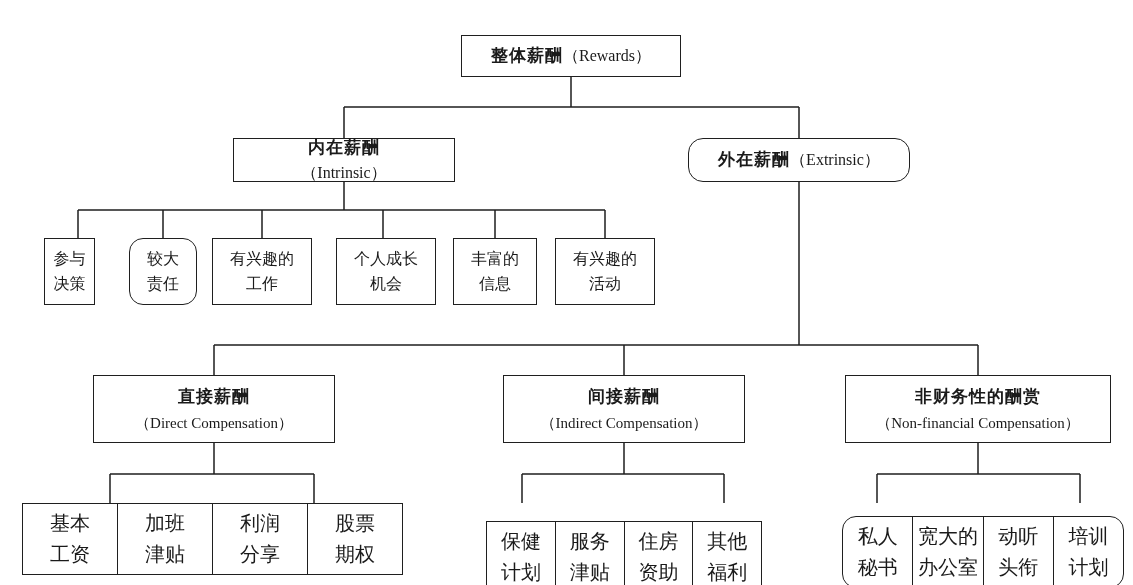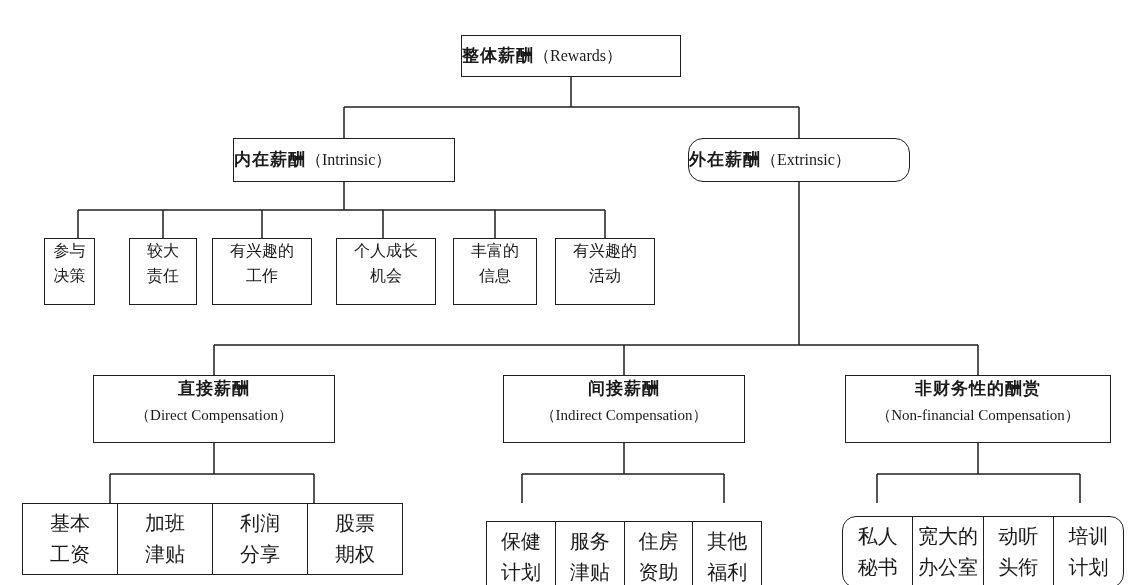--- a/index.html
+++ b/index.html
@@ -29,20 +29,21 @@
     fill: none;
   }
   .node {
     position: absolute;
     box-sizing: border-box;
     border: 1.6px solid #1f1f1f;
     background: #ffffff;
     display: flex;
     flex-direction: column;
     align-items: center;
+    justify-content: center;
     text-align: center;
     line-height: 1.5;
   }
   .node .zh-bold {
     font-weight: bold;
     font-size: 17px;
     letter-spacing: 1px;
   }
   .node .en-inline {
     font-weight: normal;
@@ -104,32 +105,32 @@
     <path d="M624 443 V474 M522 474 H724 M522 474 V503 M724 474 V503"></path>
 
     <path d="M978 443 V474 M877 474 H1080 M877 474 V503 M1080 474 V503"></path>
   </svg>
 
   <div class="node single-line" style="left:461px; top:35px; width:220px; height:42px;">
     <span class="zh-bold">整体薪酬</span>
       <span class="en-inline">（Rewards）</span>
   </div>
 
-  <div class="node single-line" style="left:233px; top:138px; width:222px; height:44px;">
+  <div class="node single-line" style="left:233px; top:138px; width:222px; height:44px;flex-direction:column;">
     <span class="zh-bold">内在薪酬</span>
       <span class="en-inline">（Intrinsic）</span>
   </div>
   <div class="node single-line" style="left:688px; top:138px; width:222px; height:44px;border-radius:15px;">
     <span class="zh-bold">外在薪酬</span>
       <span class="en-inline">（Extrinsic）</span>
   </div>
 
   <div class="node leaf" style="left:44px; top:238px; width:51px; height:67px;">参与
 决策</div>
-  <div class="node leaf" style="left:129px; top:238px; width:68px; height:67px;">较大
+  <div class="node leaf" style="left:129px; top:238px; width:68px; height:67px;border-radius:14px;">较大
 责任</div>
   <div class="node leaf" style="left:212px; top:238px; width:100px; height:67px;">有兴趣的
 工作</div>
   <div class="node leaf" style="left:336px; top:238px; width:100px; height:67px;">个人成长
 机会</div>
   <div class="node leaf" style="left:453px; top:238px; width:84px; height:67px;">丰富的
 信息</div>
   <div class="node leaf" style="left:555px; top:238px; width:100px; height:67px;">有兴趣的
 活动</div>
 

